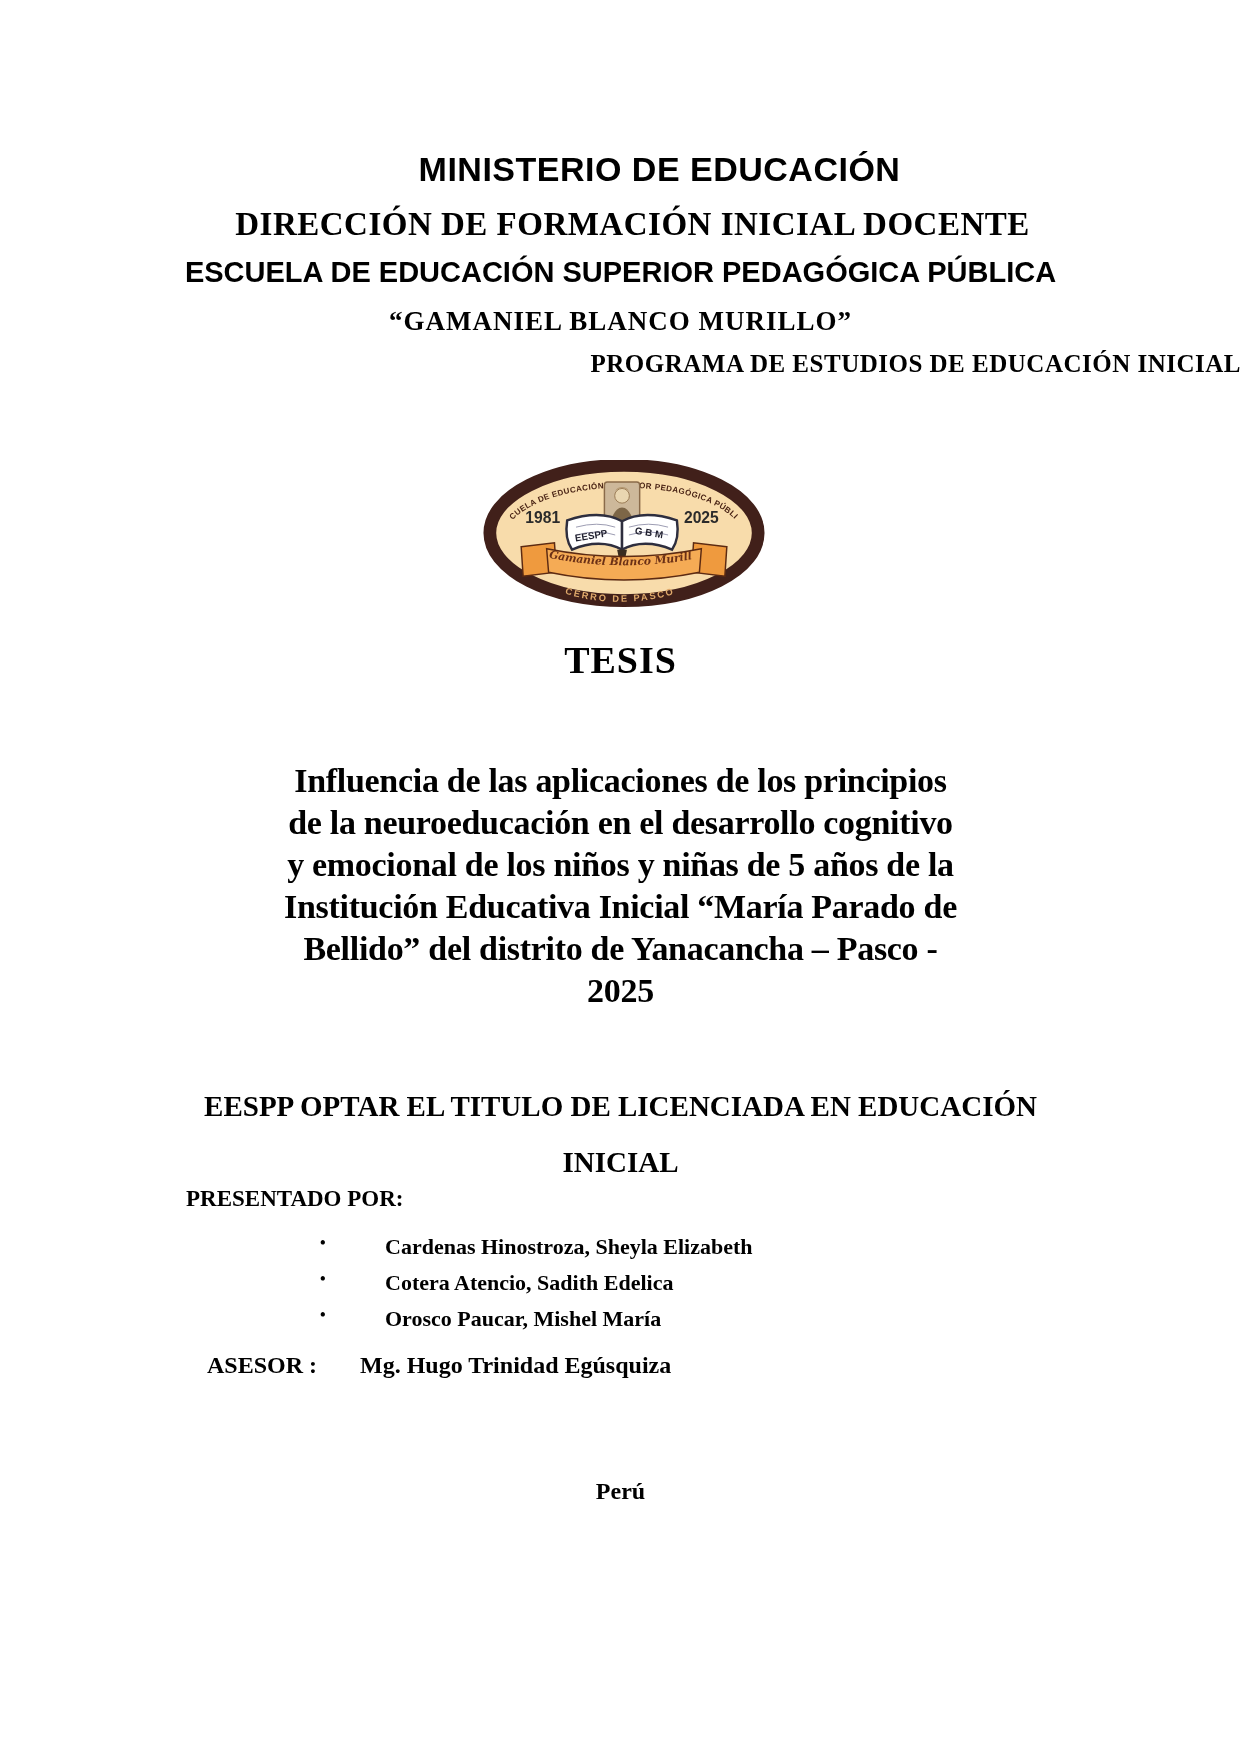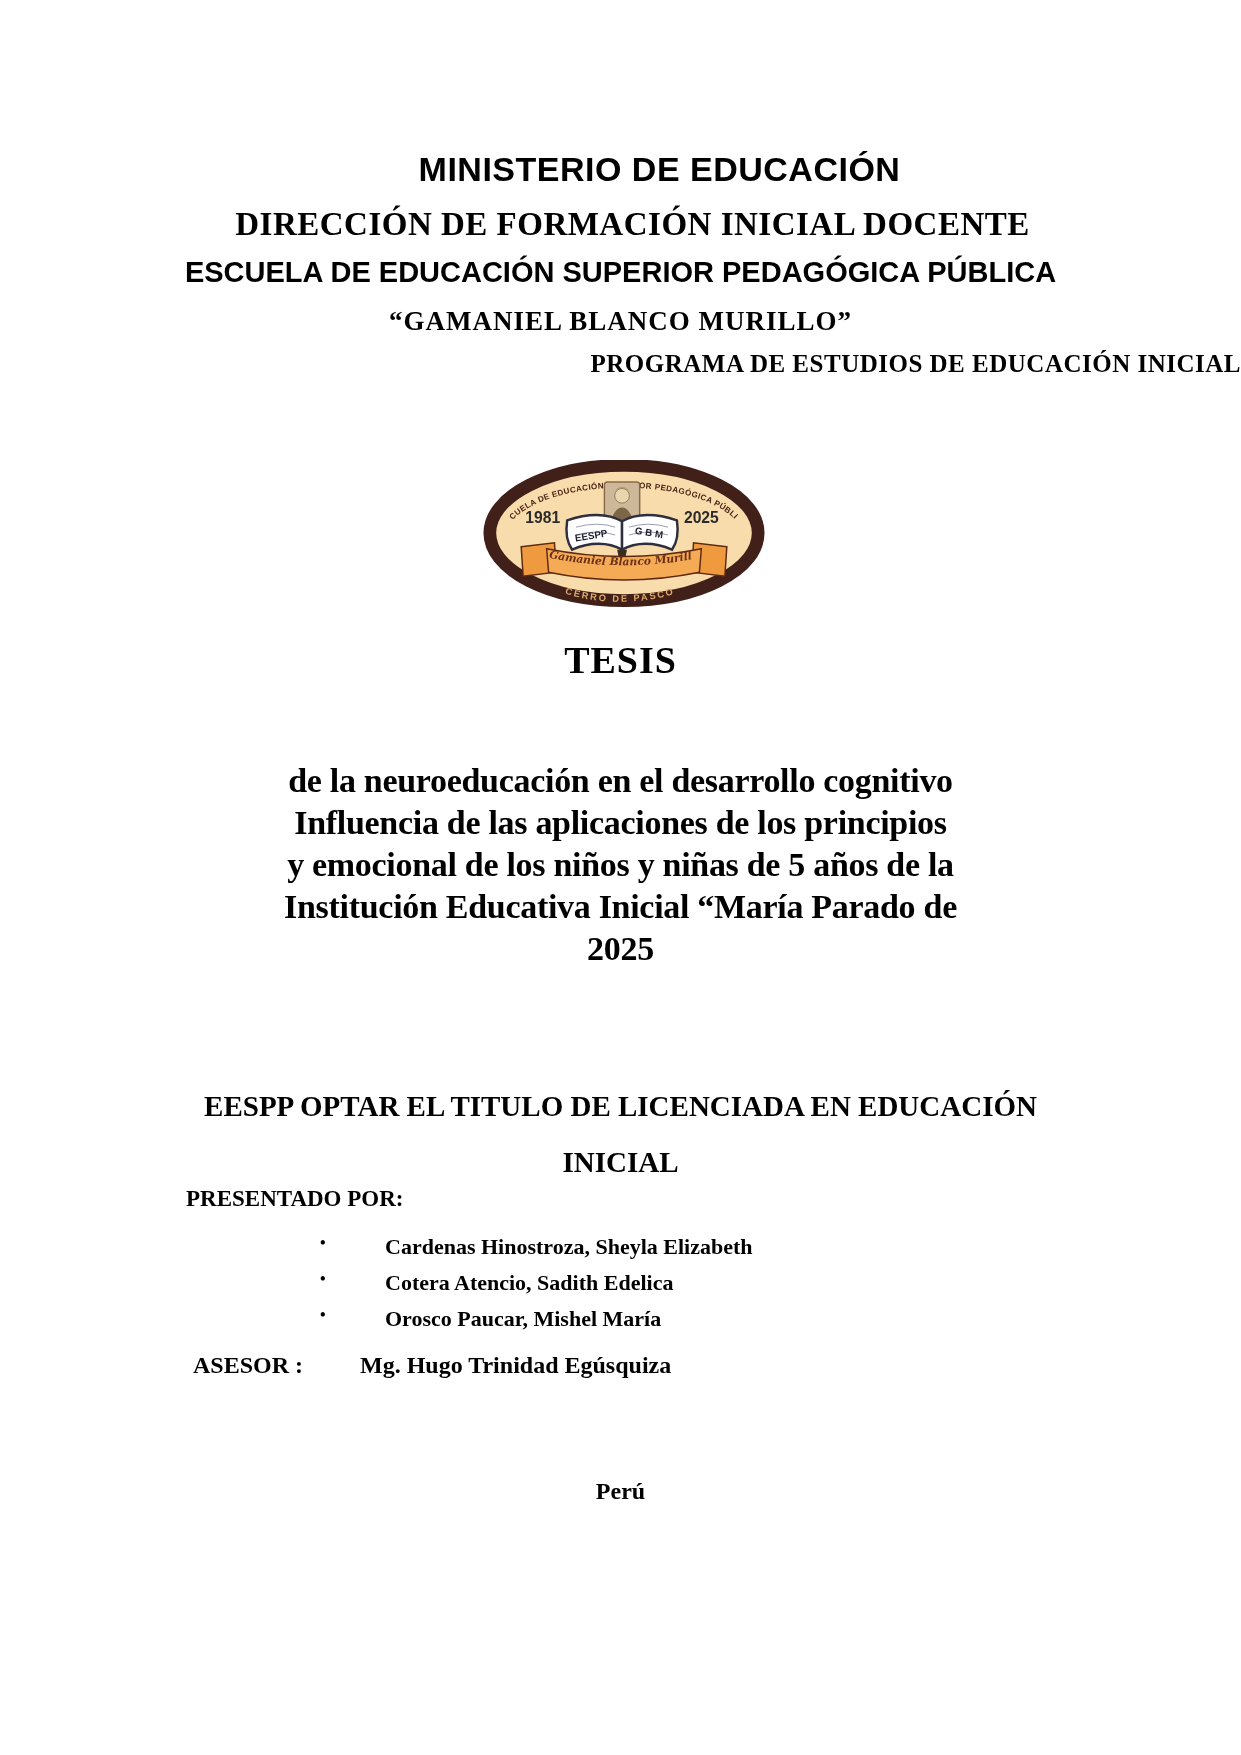--- a/index.html
+++ b/index.html
@@ -29,21 +29,21 @@
   .degree-block { top:1078px; font-size:29px; font-weight:bold; line-height:56px; }
 
   .presented-label { position:absolute; top:1186px; left:186px; font-size:23px; font-weight:bold; }
 
   .authors { position:absolute; top:1234px; left:0; width:100%; }
   .author-row { position:relative; height:36px; font-size:22px; font-weight:bold; }
   .author-bullet { position:absolute; left:320px; top:0; font-size:16px; }
   .author-name { position:absolute; left:385px; top:0; }
 
   .advisor-row { position:absolute; top:1352px; left:0; width:100%; font-size:24px; font-weight:bold; }
-  .advisor-label { position:absolute; left:193px; top:0; }
+  .advisor-label { position:absolute; left:207px; top:0; }
   .advisor-name  { position:absolute; left:360px; top:0; }
 
   .footer-line { position:absolute; top:1434px; left:455px; font-size:24px; font-weight:bold; }
   .footer-line span { margin-right:38px; }
   .footer-line span:last-child { margin-right:0; }
   .footer-country { top:1478px; font-size:24px; font-weight:bold; }
 </style>
 </head>
 <body>
 
@@ -102,24 +102,25 @@
 
       <text font-family="Liberation Sans, sans-serif" font-size="9.5" font-weight="bold" fill="#dfa96b" letter-spacing="2">
         <textPath href="#arcBottom" startOffset="50%" text-anchor="middle">CERRO DE PASCO</textPath>
       </text>
     </svg>
   </div>
 
   <div class="center thesis-label">TESIS</div>
 
   <div class="center thesis-title">
+    <div>Influencia de las aplicaciones de los principios</div>
     <div>de la neuroeducación en el desarrollo cognitivo</div>
-    <div>Influencia de las aplicaciones de los principios</div>
     <div>y emocional de los niños y niñas de 5 años de la</div>
     <div>Institución Educativa Inicial “María Parado de</div>
+    <div>Bellido” del distrito de Yanacancha – Pasco -</div>
     <div>2025</div>
   </div>
 
   <div class="center degree-block">
     <div>EESPP OPTAR EL TITULO DE LICENCIADA EN EDUCACIÓN</div>
     <div>INICIAL</div>
   </div>
 
   <div class="presented-label">PRESENTADO POR:</div>
 

